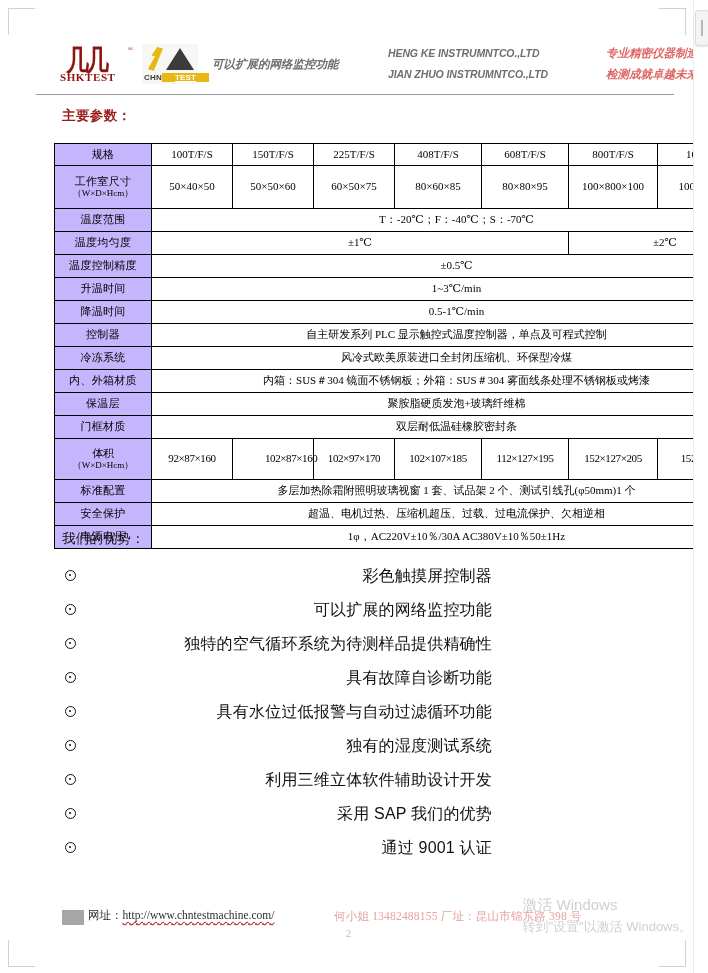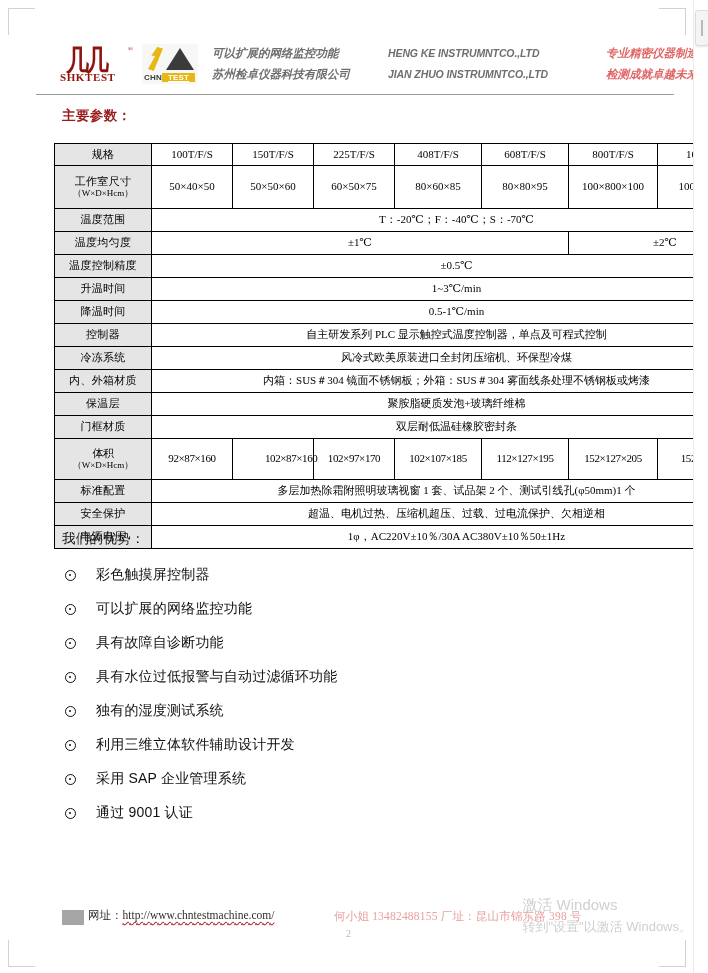--- a/index.html
+++ b/index.html
@@ -138,21 +138,21 @@
     font-size: 8px;
     font-weight: bold;
     color: #3b3b3b;
     letter-spacing: .2px;
     font-family: "Liberation Sans", sans-serif;
   }
   .logo-chn .word em {
     font-style: normal;
     background: #e8b712;
     color: #fff;
-    padding: 0 6px;
+    padding: 0 13px;
     text-decoration: underline;
   }
   .lh-col {
     flex: 0 0 auto;
     display: flex;
     flex-direction: column;
     justify-content: center;
     height: 44px;
   }
   .lh-cn {
@@ -211,21 +211,21 @@
     border: 1px solid #000;
     font-size: 11px;
     text-align: center;
     vertical-align: middle;
     padding: 1px 1px;
     line-height: 1.25;
     color: #000;
     white-space: nowrap;
   }
   td.lab {
-    background: #e5e5e5;
+    background: #c4b5fd;
     width: 94px;
     font-size: 11.5px;
     letter-spacing: .3px;
   }
   td.lab .sub {
     display: block;
     font-size: 9px;
     letter-spacing: 0;
   }
   .r-hdr td { height: 19px; font-size: 11px; }
@@ -249,24 +249,25 @@
     top: 566px;
     width: 430px;
     margin: 0;
     padding: 0;
     list-style: none;
   }
   .adv-list li {
     display: flex;
     align-items: flex-start;
     height: 34px;
-    font-size: 14px;
+    font-size: 16px;
     color: #111;
     font-family: "Liberation Sans", sans-serif;
     letter-spacing: .2px;
+    justify-content: space-between;
   }
   .adv-bullet {
     flex: 0 0 auto;
     width: 9px;
     height: 9px;
     border: 1px solid #111;
     border-radius: 50%;
     margin: 4px 20px 0 3px;
     position: relative;
   }
@@ -361,21 +362,20 @@
     </div>
 
     <div class="logo-chn">
       <span class="tri"></span>
       <span class="swoosh"></span>
       <span class="word"><span>CHN</span><em>TEST</em></span>
     </div>
 
     <div class="lh-col lh-cn">
       <div class="lh-line">可以扩展的网络监控功能</div>
-      <div class="lh-line">苏州检卓仪器科技有限公司</div>
     </div>
 
     <div class="lh-col lh-en">
       <div class="lh-line">HENG KE INSTRUMNTCO.,LTD</div>
       <div class="lh-line">JIAN ZHUO INSTRUMNTCO.,LTD</div>
     </div>
 
     <div class="lh-col lh-slogan">
       <div class="lh-line">专业精密仪器制造商!</div>
       <div class="lh-line">检测成就卓越未来!</div>
@@ -477,37 +477,41 @@
       <li>
         <span class="adv-bullet"></span>
         <span>彩色触摸屏控制器</span>
       </li>
       <li>
         <span class="adv-bullet"></span>
         <span>可以扩展的网络监控功能</span>
       </li>
       <li>
         <span class="adv-bullet"></span>
+        <span>独特的空气循环系统为待测样品提供精确性</span>
+      </li>
+      <li>
+        <span class="adv-bullet"></span>
         <span>具有故障自诊断功能</span>
       </li>
       <li>
         <span class="adv-bullet"></span>
         <span>具有水位过低报警与自动过滤循环功能</span>
       </li>
       <li>
         <span class="adv-bullet"></span>
         <span>独有的湿度测试系统</span>
       </li>
       <li>
         <span class="adv-bullet"></span>
         <span>利用三维立体软件辅助设计开发</span>
       </li>
       <li>
         <span class="adv-bullet"></span>
-        <span>采用 SAP 企业管理系统</span>
+        <span>采用 SAP 我们的优势</span>
       </li>
       <li>
         <span class="adv-bullet"></span>
         <span>通过 9001 认证</span>
       </li>
     </ul>
 
   <div class="footer">
     <span class="f-swatch"></span>
     <span class="f-web"><span>网址：</span><span class="url">http://www.chntestmachine.com/</span></span>

